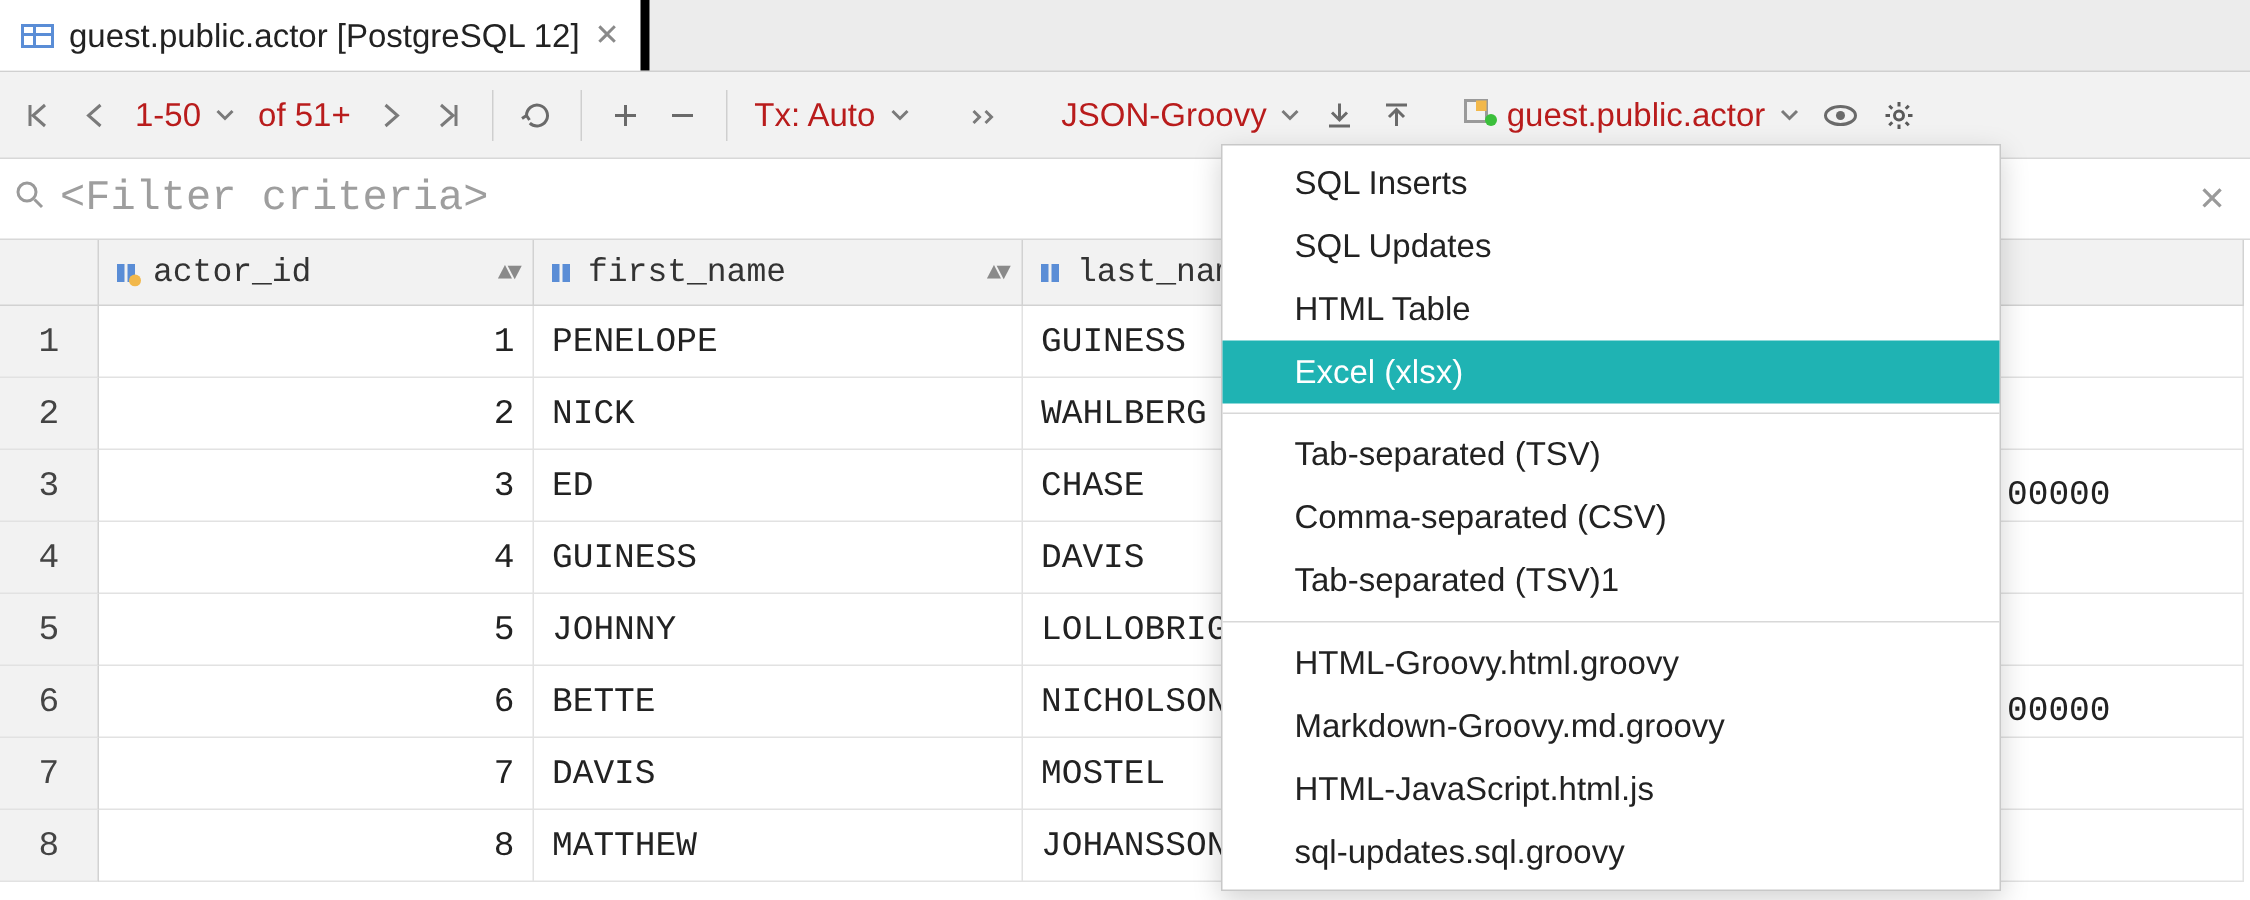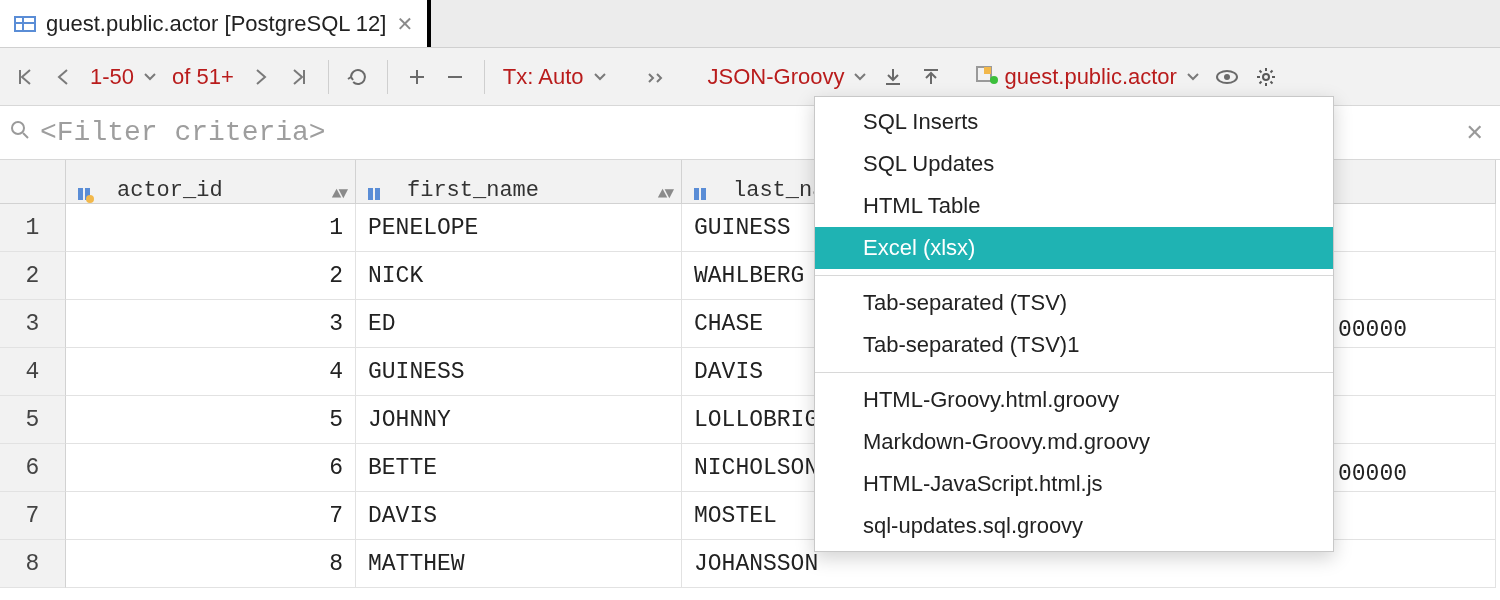--- a/index.html
+++ b/index.html
@@ -21,21 +21,21 @@
     display: flex;
     align-items: stretch;
     border-bottom: 1px solid #d0d0d0;
   }
   .tab {
     background: #fff;
     display: flex;
     align-items: center;
     padding: 0 14px;
     gap: 10px;
-    border-right: 4px solid #000000;
+    border-right: 6px solid #000000;
   }
   .tab .title { font-size: 22px; color: #222; }
   .tab .close { color: #8a8a8a; font-size: 20px; cursor: pointer; }
   .tab-icon svg { display:block; }
   
   .toolbar {
     height: 58px;
     background: #f2f2f2;
     border-bottom: 1px solid #d8d8d8;
     display: flex;
@@ -83,26 +83,26 @@
   .grid {
     display: grid;
     grid-template-columns: 66px 290px 326px 814px; 
   }
   .hdr {
     background: #f2f2f2;
     border-bottom: 1px solid #d2d2d2;
     border-right: 1px solid #d2d2d2;
     height: 44px;
     display: flex;
-    align-items: flex-end;
+    align-items: center;
     padding: 0 10px;
     font-family: "Menlo","Consolas","Courier New",monospace;
     font-size: 22px;
     color: #333;
-    gap: 23px;
+    gap: 8px;
     position: relative;
   }
   .hdr.rownum { justify-content:center; padding:0; }
   .hdr .sort { margin-left:auto; color:#8a8a8a; font-size:16px; letter-spacing:-3px;}
   .cell {
     border-bottom: 1px solid #e2e2e2;
     border-right: 1px solid #e2e2e2;
     height: 48px;
     display:flex;
     align-items:center;
@@ -375,19 +375,20 @@
   
 </div>
 
 <div class="menu">
   <div class="item">SQL Inserts</div>
   <div class="item">SQL Updates</div>
   <div class="item">HTML Table</div>
   <div class="item sel">Excel (xlsx)</div>
   <div class="divider"></div>
   <div class="item">Tab-separated (TSV)</div>
+  <div class="item">Comma-separated (CSV)</div>
   <div class="item">Tab-separated (TSV)1</div>
   <div class="divider"></div>
   <div class="item">HTML-Groovy.html.groovy</div>
   <div class="item">Markdown-Groovy.md.groovy</div>
   <div class="item">HTML-JavaScript.html.js</div>
   <div class="item">sql-updates.sql.groovy</div>
 </div>
 
 </body></html>

